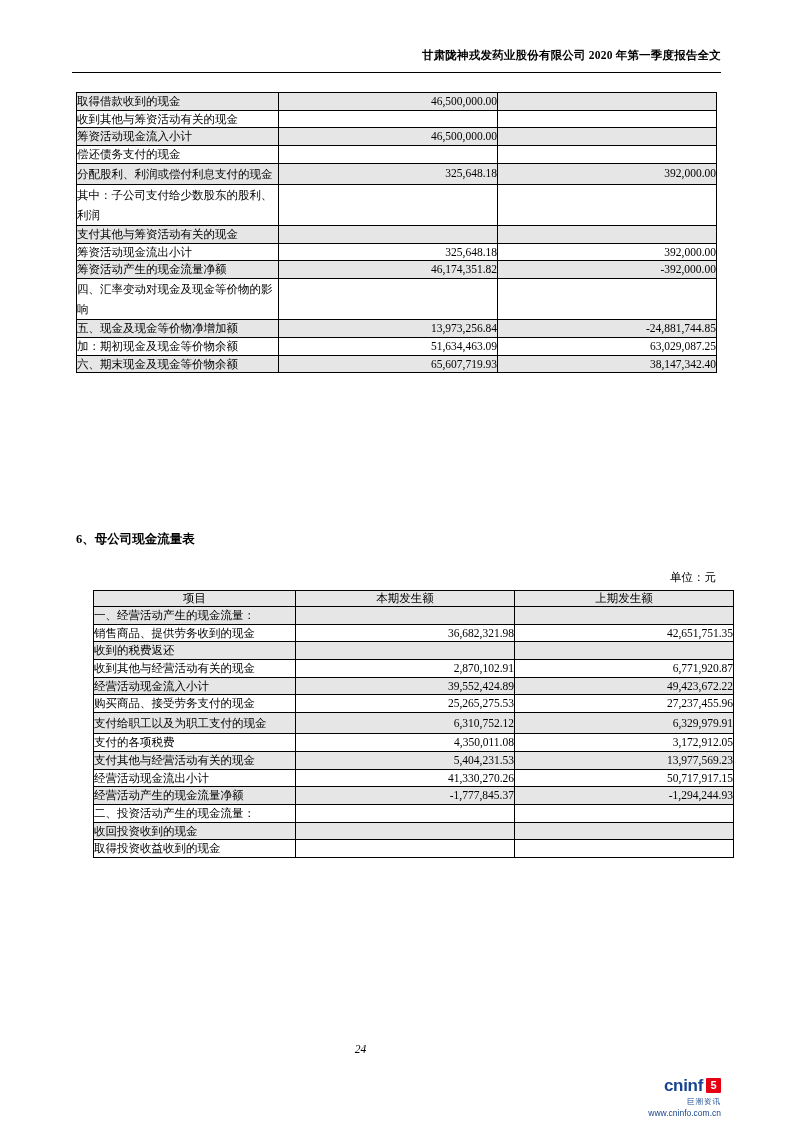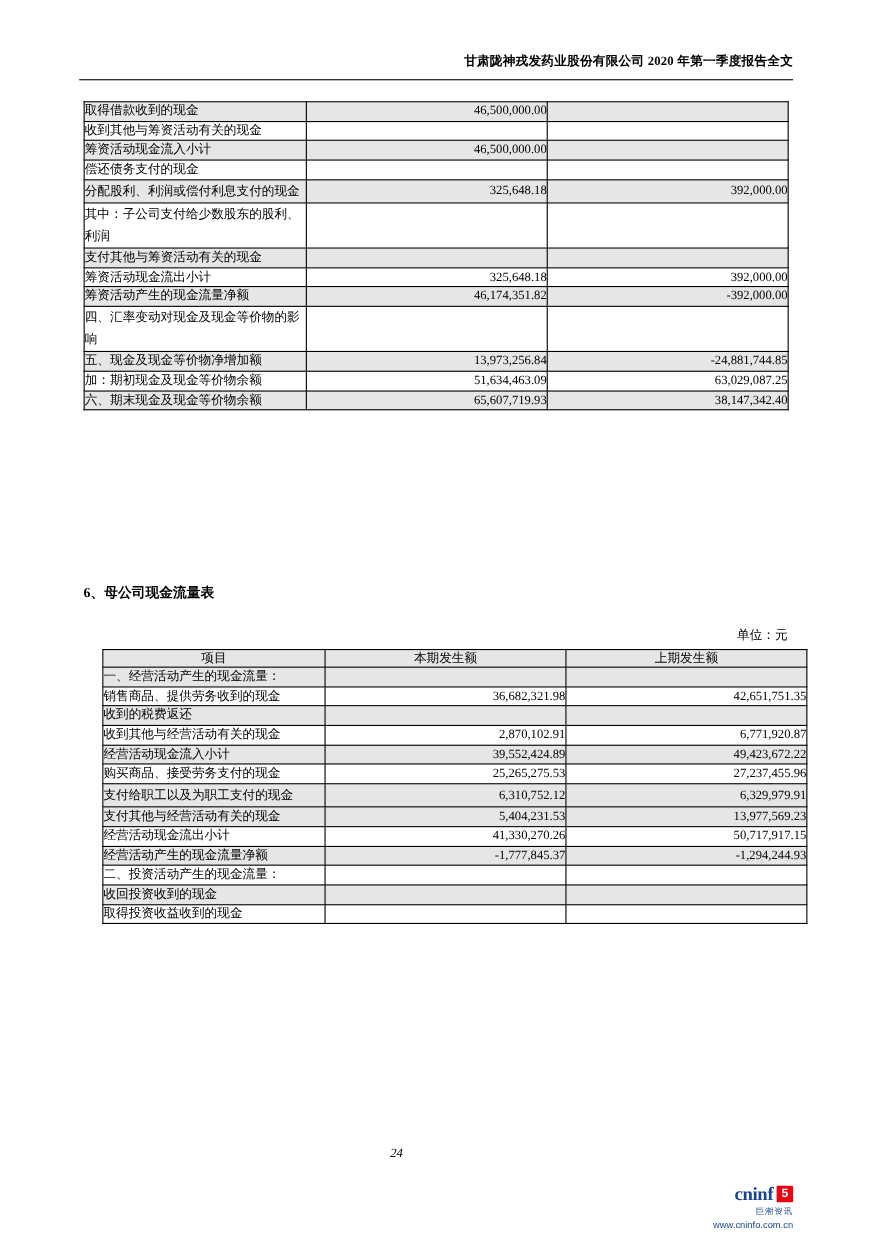--- a/index.html
+++ b/index.html
@@ -128,21 +128,21 @@
     text-align: right;
     line-height: 1.25;
   }
   .logo-row {
     display: flex;
     align-items: center;
     justify-content: flex-end;
     gap: 3px;
   }
   .logo-text {
-    font-family: Liberation Serif, serif;
+    font-family: Liberation Sans, sans-serif;
     font-size: 17px;
     font-weight: bold;
     color: #17458f;
     letter-spacing: -0.3px;
   }
   .logo-mark {
     width: 15px;
     height: 15px;
     background: #e60012;
     color: #fff;
@@ -300,20 +300,25 @@
             <td class="cell-label ind1 white">购买商品、接受劳务支付的现金</td>
             <td class="cell-num white">25,265,275.53</td>
             <td class="cell-num white">27,237,455.96</td>
           </tr>
           <tr>
             <td class="cell-label ind1 shade two-line">支付给职工以及为职工支付的现金</td>
             <td class="cell-num shade">6,310,752.12</td>
             <td class="cell-num shade">6,329,979.91</td>
           </tr>
           <tr>
+            <td class="cell-label ind1 white">支付的各项税费</td>
+            <td class="cell-num white">4,350,011.08</td>
+            <td class="cell-num white">3,172,912.05</td>
+          </tr>
+          <tr>
             <td class="cell-label ind1 shade">支付其他与经营活动有关的现金</td>
             <td class="cell-num shade">5,404,231.53</td>
             <td class="cell-num shade">13,977,569.23</td>
           </tr>
           <tr>
             <td class="cell-label ind0 white">经营活动现金流出小计</td>
             <td class="cell-num white">41,330,270.26</td>
             <td class="cell-num white">50,717,917.15</td>
           </tr>
           <tr>

